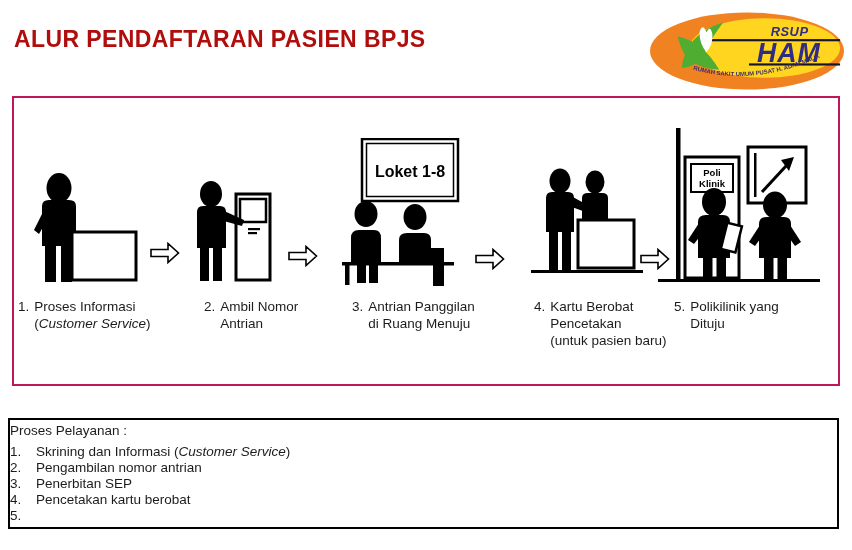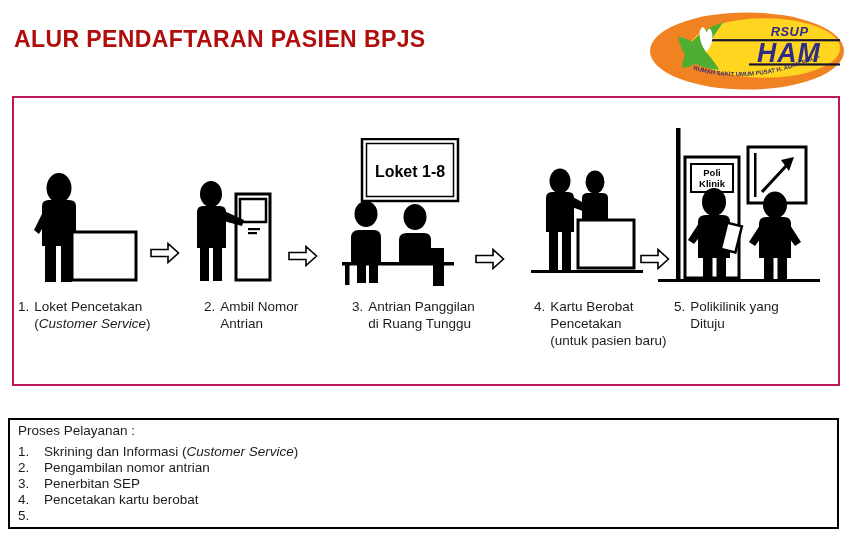--- a/index.html
+++ b/index.html
@@ -20,21 +20,21 @@
   }
   .fig { position:absolute; }
   .arrow { position:absolute; }
   .caption {
     position:absolute; display:flex; gap:5px;
     font-size:13.5px; line-height:17px; color:#1c1c1c; width:170px;
   }
   .caption .num { flex:0 0 auto; }
   .process-box {
     position:absolute; left:8px; top:418px; width:831px; height:111px;
-    border:2px solid #000; background:#fff; padding:3px 8px;
+    border:2px solid #000; background:#fff; padding:3px 0;
     font-size:13.5px; line-height:16px; color:#1c1c1c;
   }
   .process-title { margin-bottom:5px; }
   .process-item { display:flex; }
   .process-item .num { flex:0 0 26px; }
   .sign-text { font-family:"Liberation Sans", sans-serif; font-weight:bold; }
 </style>
 </head>
 <body>
 
@@ -150,38 +150,38 @@
       <polygon points="102,97 91,114 97,118 107,104" fill="#000"></polygon>
       <polygon points="132,97 143,114 137,118 127,104" fill="#000"></polygon>
       <rect x="106" y="130" width="9.5" height="21" fill="#000"></rect>
       <rect x="119.5" y="130" width="9.5" height="21" fill="#000"></rect>
       <rect x="0" y="151" width="162" height="3" fill="#000"></rect>
     </svg>
 
     <div class="caption" style="left:4px; top:200px;">
       <span class="num">1.</span>
       <div>
-        <div>Loket Pencetakan</div>
+        <div>Proses Informasi</div>
         <div><span>(</span><i>Customer Service</i><span>)</span></div>
       </div>
     </div>
 
     <div class="caption" style="left:190px; top:200px;">
       <span class="num">2.</span>
       <div>
         <div>Ambil Nomor</div>
         <div>Antrian</div>
       </div>
     </div>
 
     <div class="caption" style="left:338px; top:200px;">
       <span class="num">3.</span>
       <div>
         <div>Antrian Panggilan</div>
-        <div>di Ruang Tunggu</div>
+        <div>di Ruang Menuju</div>
       </div>
     </div>
 
     <div class="caption" style="left:520px; top:200px;">
       <span class="num">4.</span>
       <div>
         <div>Kartu Berobat</div>
         <div>Pencetakan</div>
         <div>(untuk pasien baru)</div>
       </div>

